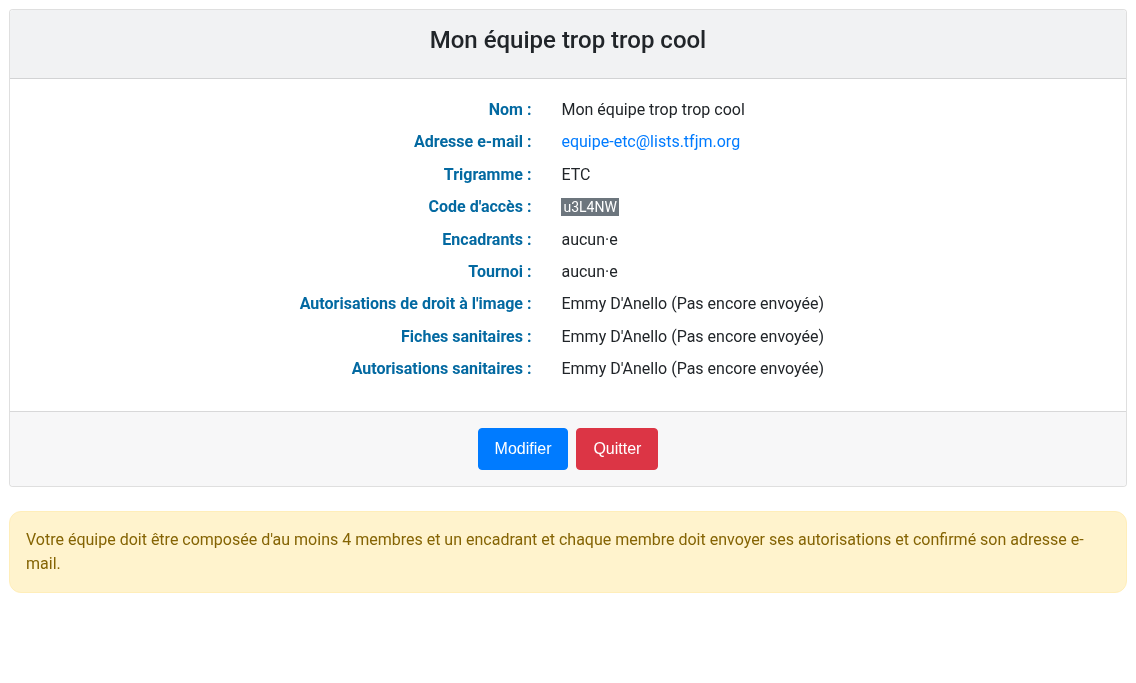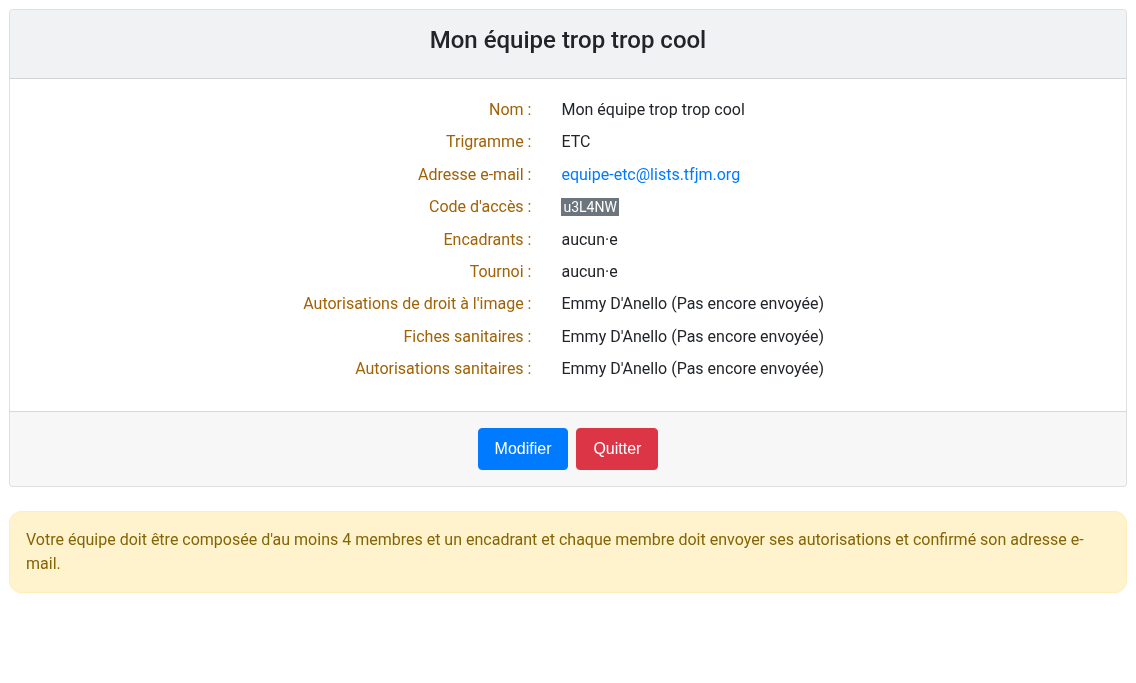--- a/index.html
+++ b/index.html
@@ -43,22 +43,22 @@
       line-height: 1.4;
       align-items: flex-start;
     }
     .dl-row:last-child {
       margin-bottom: 0;
     }
     .dt {
       width: 48%;
       text-align: right;
       padding-right: 15px;
-      font-weight: 400;
-      color: #a16207;
+      font-weight: 700;
+      color: #0369a1;
     }
     .dd {
       width: 52%;
       padding-left: 15px;
       color: #212529;
     }
     .link {
       color: #007bff;
       text-decoration: none;
       cursor: pointer;
@@ -131,29 +131,29 @@
   </div>
 
   <div class="card-body">
 
     <div class="dl-row">
       <div class="dt">Nom :</div>
       <div class="dd">Mon équipe trop trop cool</div>
     </div>
 
     <div class="dl-row">
-      <div class="dt">Trigramme :</div>
-      <div class="dd">ETC</div>
-    </div>
-
-    <div class="dl-row">
       <div class="dt">Adresse e-mail :</div>
       <div class="dd">
         <a class="link">equipe-etc@lists.tfjm.org</a>
       </div>
+    </div>
+
+    <div class="dl-row">
+      <div class="dt">Trigramme :</div>
+      <div class="dd">ETC</div>
     </div>
 
     <div class="dl-row">
       <div class="dt">Code d'accès :</div>
       <div class="dd">
         <span class="code-badge">u3L4NW</span>
       </div>
     </div>
 
     <div class="dl-row">

